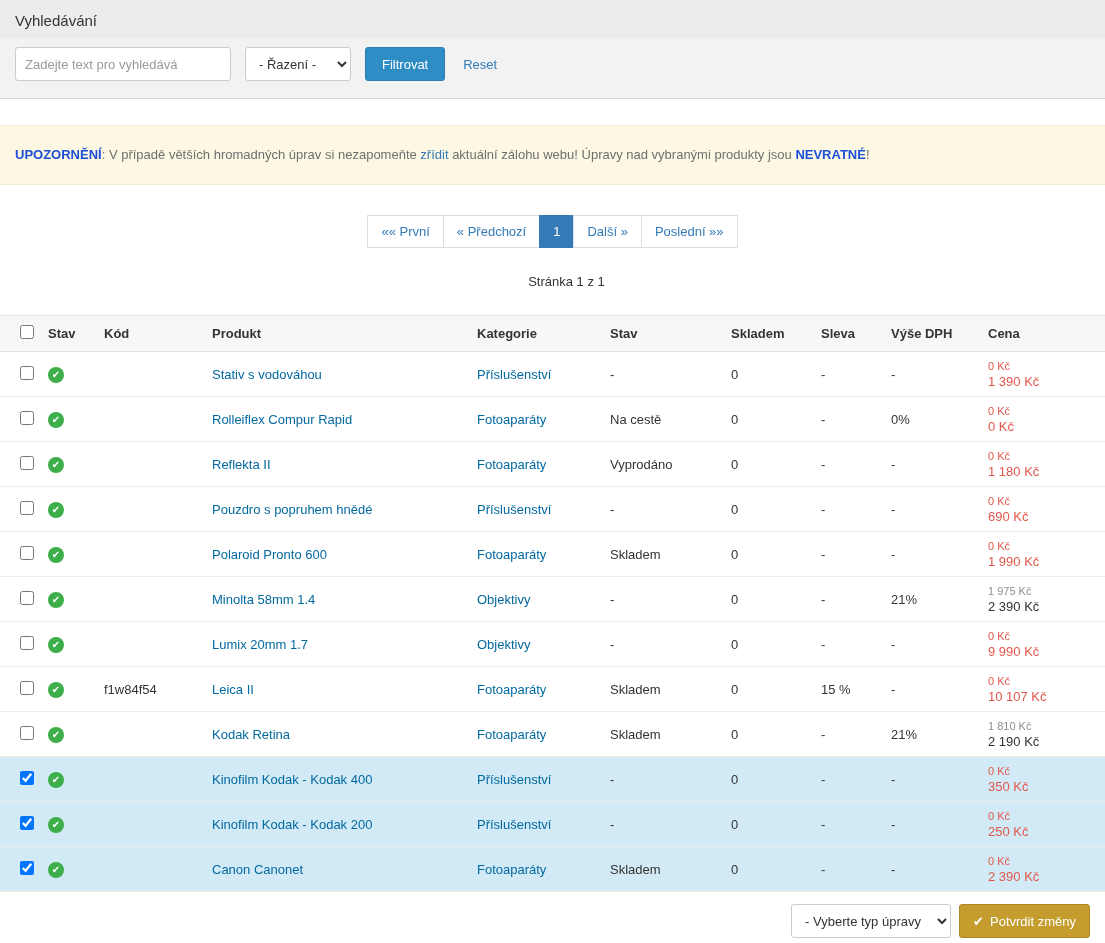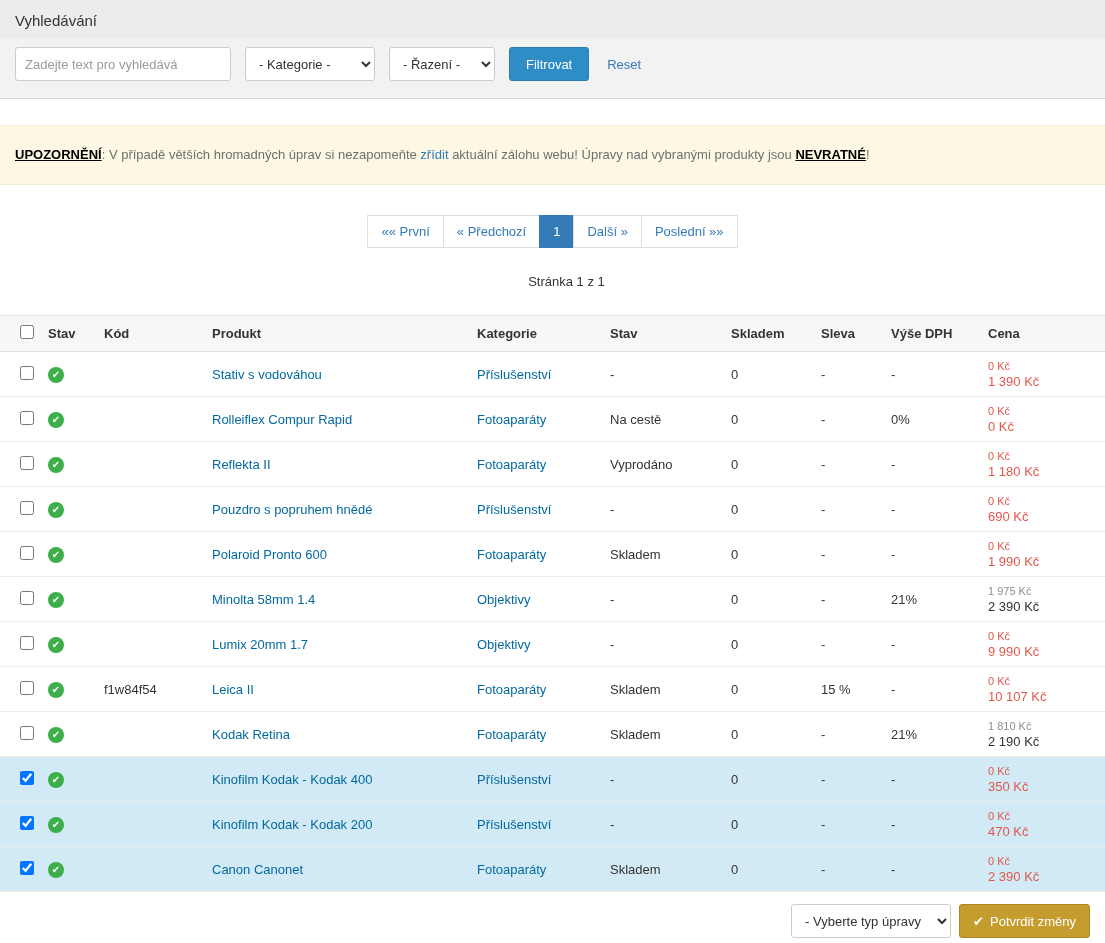--- a/index.html
+++ b/index.html
@@ -64,21 +64,21 @@
   .warning {
     margin-top: 26px;
     background: #fcf8e3;
     border-top: 1px solid #f3ecd2;
     border-bottom: 1px solid #f3ecd2;
     padding: 21px 15px;
     font-size: 13px;
     color: #6f6f6f;
     line-height: 16px;
   }
-  .warning b { color: #000000; text-decoration: underline; }
+  .warning b { color: #1d4ed8; }
   .warning a { color: #337ab7; text-decoration: none; cursor: pointer; }
   
   .pagination-wrap { margin-top: 30px; text-align: center; }
   .pagination {
     display: inline-flex;
   }
   .page-btn {
     display: inline-block;
     padding: 8px 13px;
     border: 1px solid #ddd;
@@ -172,23 +172,20 @@
   }
   input[type="checkbox"] { width: 14px; height: 14px; cursor: pointer; }
 </style>
 </head>
 <body>
 
 <div class="panel-head">Vyhledávání</div>
 
 <div class="panel-form">
   <input class="ctl w-search" type="text" placeholder="Zadejte text pro vyhledává" style="">
-  <select class="ctl w-cat">
-    <option>- Kategorie -</option>
-  </select>
   <select class="ctl w-sort">
     <option>- Řazení -</option>
   </select>
   <button class="btn-filter">Filtrovat</button>
   <a class="link-reset">Reset</a>
 </div>
 
 <div class="warning">
   <b>UPOZORNĚNÍ</b><span>: V případě větších hromadných úprav si nezapomeňte </span><a>zřídit</a><span> aktuální zálohu webu! Úpravy nad vybranými produkty jsou </span><b>NEVRATNÉ</b><span>!</span>
 </div>
@@ -388,21 +385,21 @@
         <td class="col-status"><span class="status-icon">✔</span></td>
         <td class="col-code"></td>
         <td class="col-product"><a class="cell-link">Kinofilm Kodak - Kodak 200</a></td>
         <td class="col-category"><a class="cell-link">Příslušenství</a></td>
         <td class="col-avail">-</td>
         <td class="col-stock">0</td>
         <td class="col-discount">-</td>
         <td class="col-vat">-</td>
         <td class="col-price red">
           <div class="price-top">0 Kč</div>
-          <div class="price-bottom">470 Kč</div>
+          <div class="price-bottom">250 Kč</div>
         </td>
       </tr>
       <tr class="selected">
         <td class="col-check"><input type="checkbox" checked="" style=""></td>
         <td class="col-status"><span class="status-icon">✔</span></td>
         <td class="col-code"></td>
         <td class="col-product"><a class="cell-link">Canon Canonet</a></td>
         <td class="col-category"><a class="cell-link">Fotoaparáty</a></td>
         <td class="col-avail">Skladem</td>
         <td class="col-stock">0</td>

